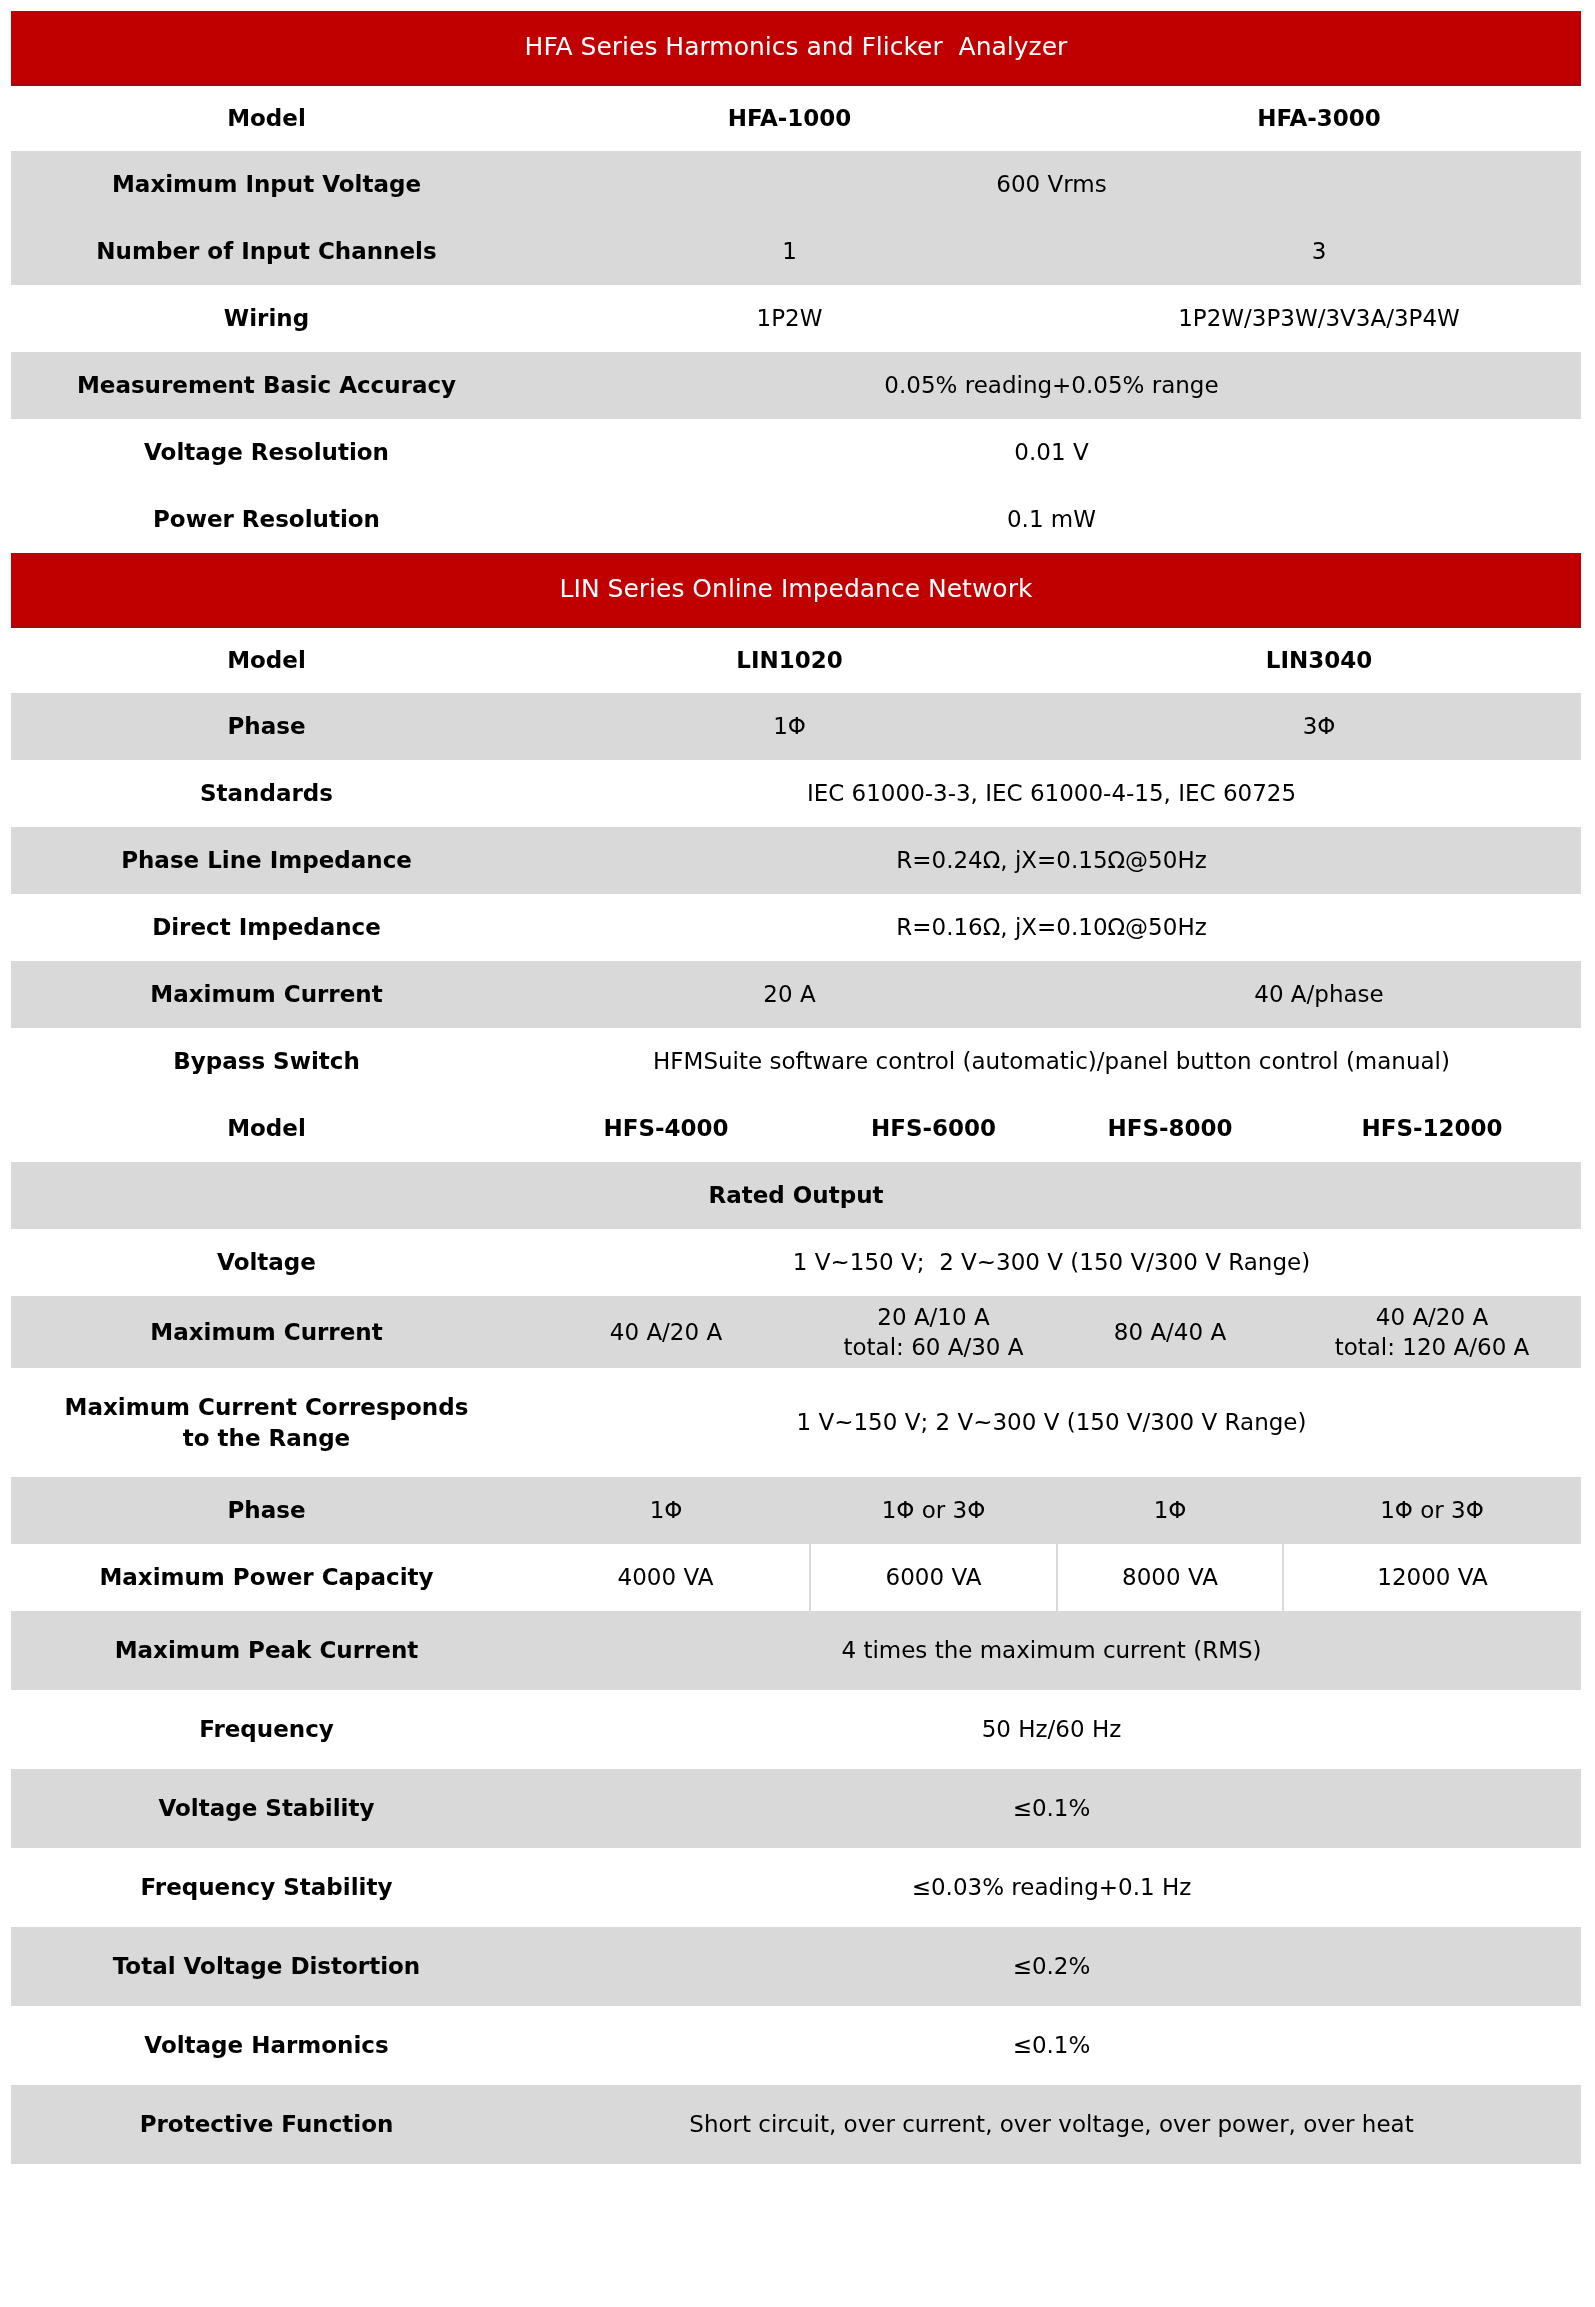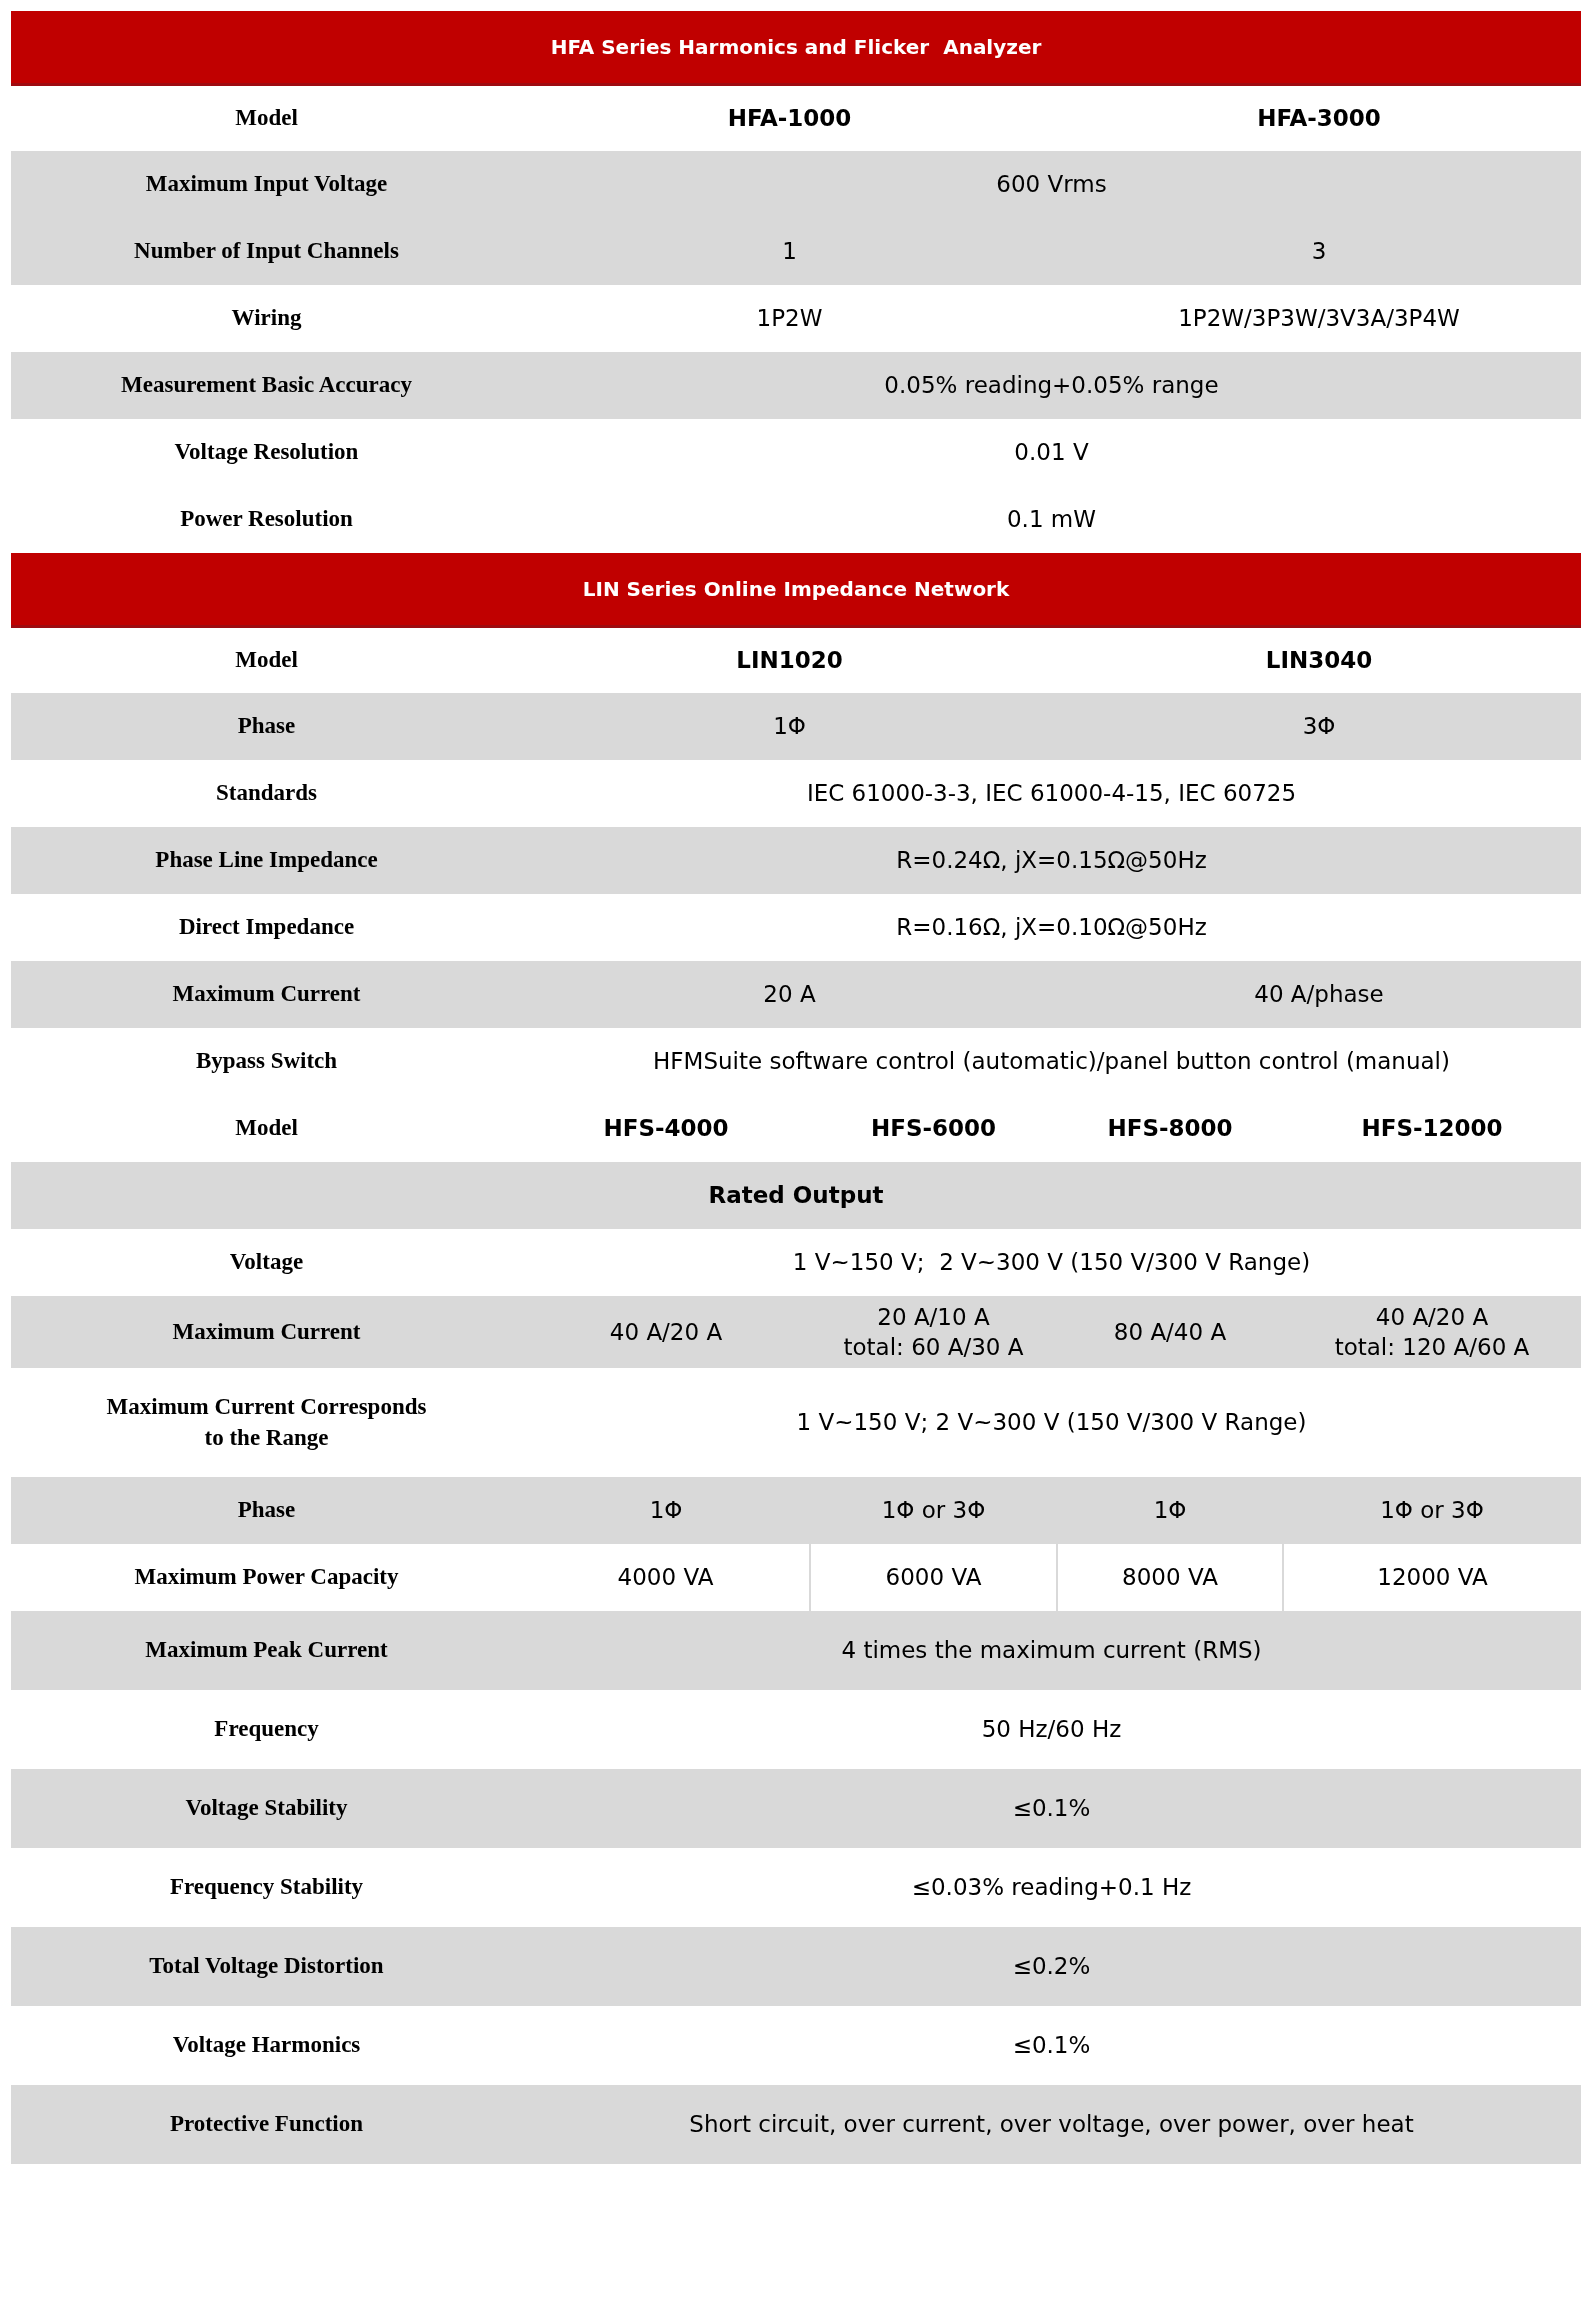--- a/index.html
+++ b/index.html
@@ -38,27 +38,27 @@
     overflow:hidden;
   }
   tr{height:67px;}
   tr.h84{height:72px;}
   tr.h112{height:109px;}
   tr.h76{height:79px;}
   tr.sec{height:73px;}
   tr.sec td{
     background:var(--section_bg);
     color:var(--section_text);
-    font-weight:bold;
-    font-size:20px;
+    font-weight:normal;
+    font-size:25px;
     border-bottom:3.4px solid var(--section_edge);
   }
   tr.stripe td{background:var(--stripe_bg);}
   tr.plain td{background:var(--plain_bg);}
-  td.label{font-weight:bold;font-family:Liberation Serif, serif;}
+  td.label{font-weight:bold;}
   td.bold{font-weight:bold;}
   tr.divided td:nth-child(n+3){border-left:2.6px solid var(--stripe_bg);}
 </style>
 </head>
 <body>
 
 <div class="sheet">
 <table class="spec">
   <colgroup>
     <col style="width:511px">

